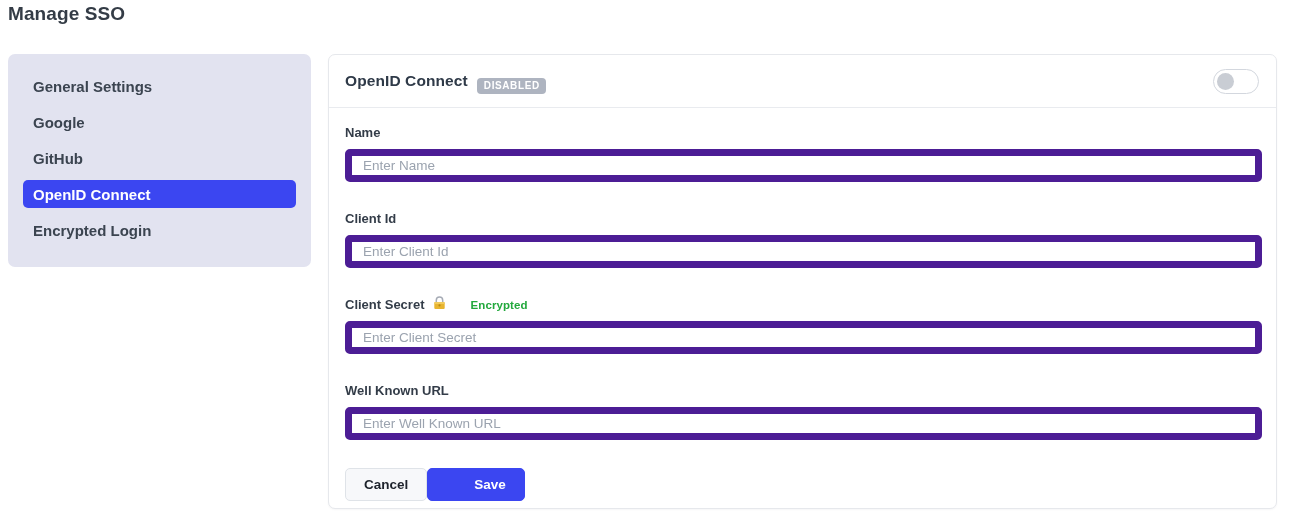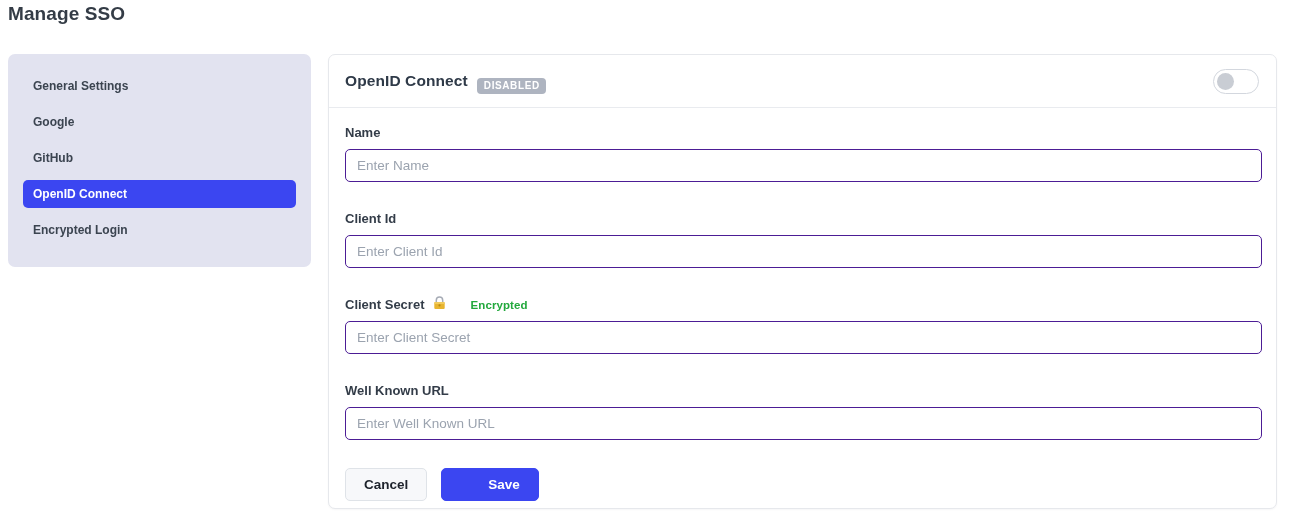--- a/index.html
+++ b/index.html
@@ -35,21 +35,21 @@
     border-radius: 7px;
     padding: 18px 15px;
   }
   .sidebar-item {
     height: 28px;
     display: flex;
     align-items: center;
     padding: 0 10px;
     margin-bottom: 8px;
     border-radius: 5px;
-    font-size: 12px;
+    font-size: 15px;
     font-weight: 700;
     color: #3b4450;
     cursor: pointer;
     white-space: nowrap;
   }
   .sidebar-item:last-child { margin-bottom: 0; }
   .sidebar-item.active {
     background: #3b46f1;
     color: #ffffff;
   }
@@ -140,36 +140,35 @@
     font-size: 11.5px;
     font-weight: 700;
     color: #22a83c;
     letter-spacing: 0.1px;
   }
 
   .input {
     display: block;
     width: 917px;
     height: 33px;
-    border: 1px solid #4c1d95;
+    border: 7px solid #4c1d95;
     border-radius: 5px;
     background: #ffffff;
     padding: 0 11px;
     font-family: "Liberation Sans", sans-serif;
     font-size: 13.5px;
     color: #333c48;
     outline: none;
   }
   .input::placeholder { color: #9ba3af; }
 
   
   .btn-row {
     display: flex;
     align-items: center;
-    gap: 14px;
     margin-top: 28px;
     padding-left: 0;
   }
   .btn {
     font-family: "Liberation Sans", sans-serif;
     font-size: 13.5px;
     font-weight: 700;
     border-radius: 5px;
     cursor: pointer;
     line-height: 1;

